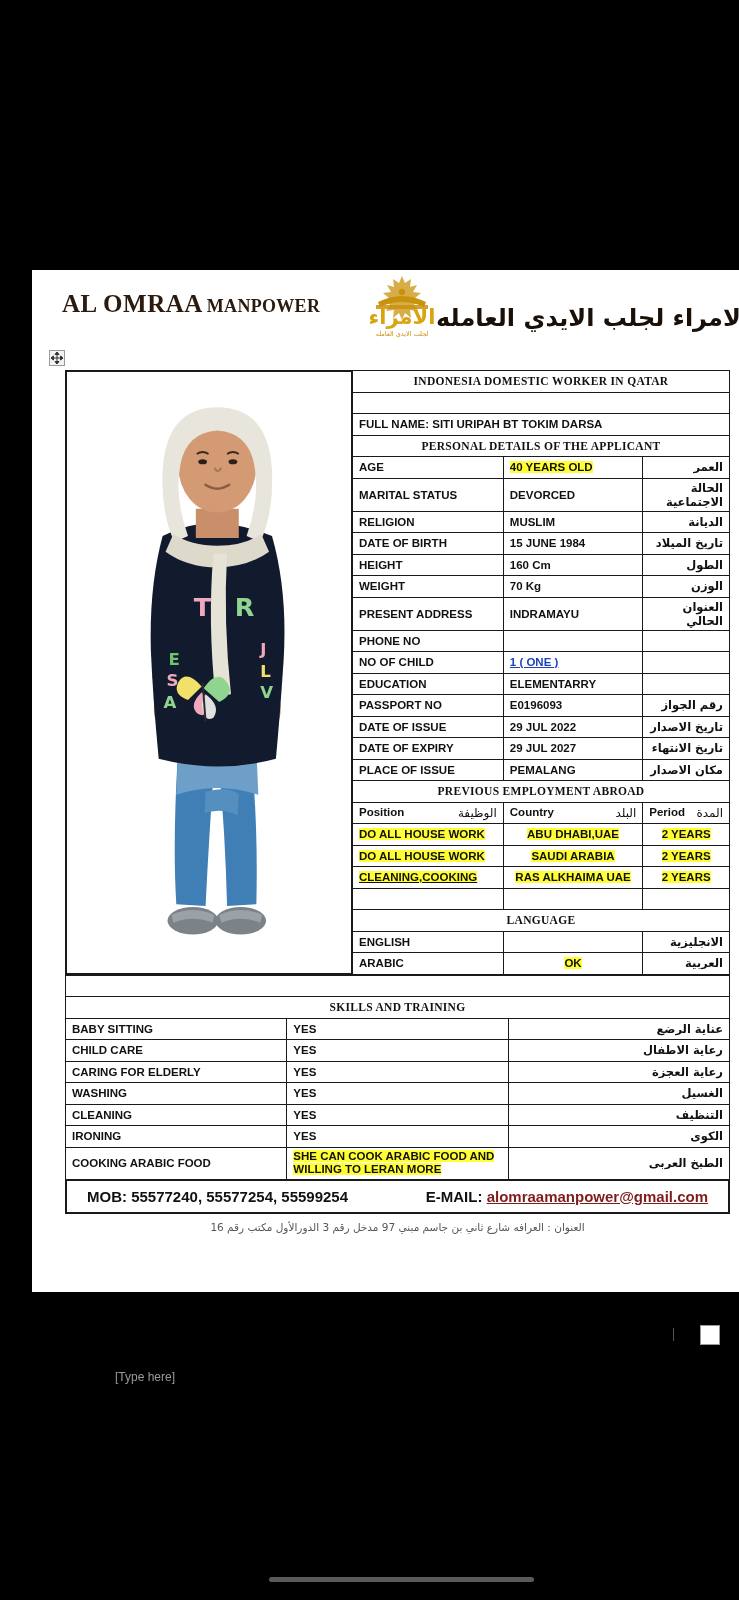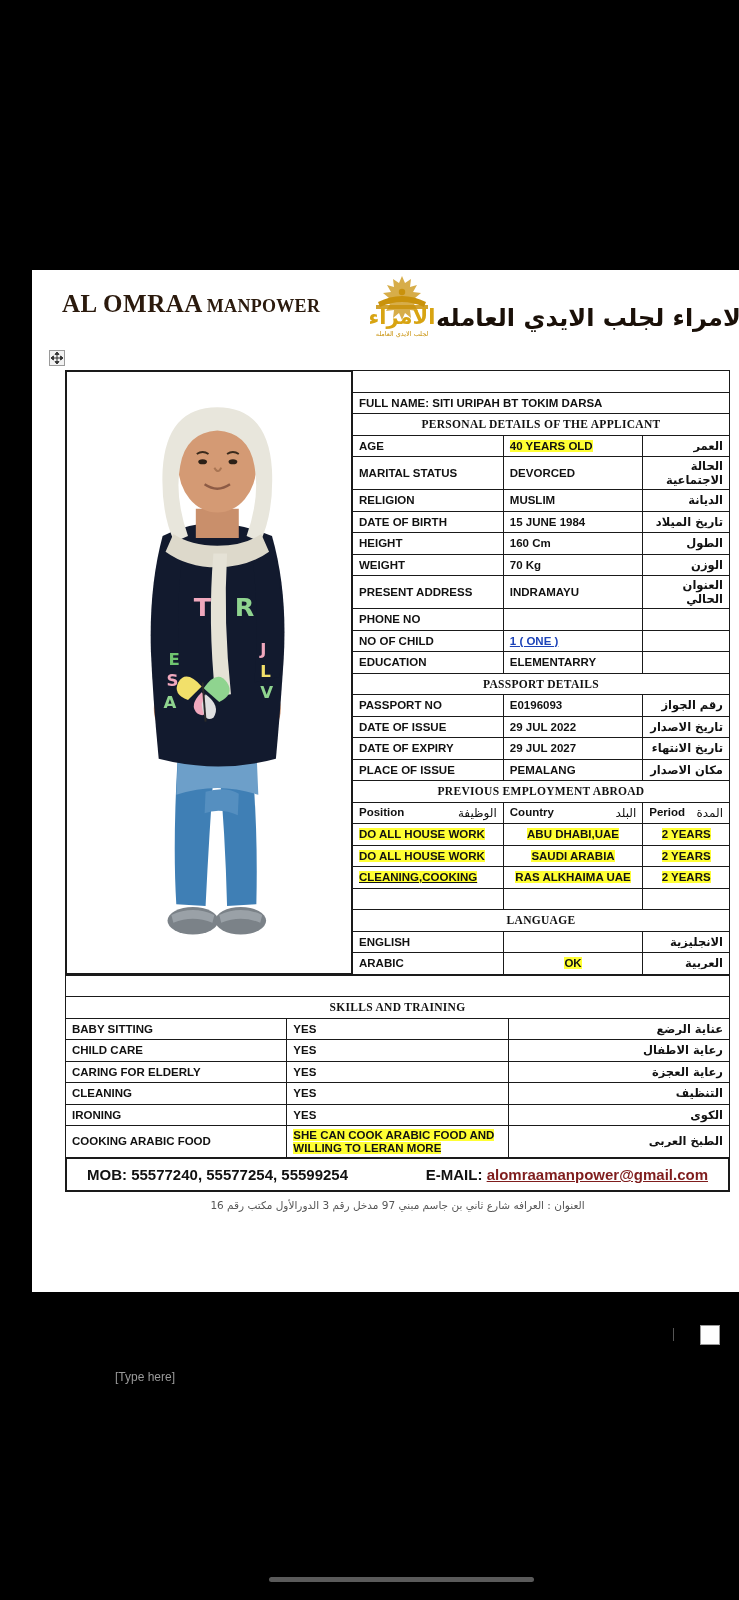--- a/index.html
+++ b/index.html
@@ -294,20 +294,23 @@
         </div>
 
         <div class="info-pane">
           <table class="t">
             <colgroup>
                 <col style="width:40%">
                 <col style="width:37%">
                 <col style="width:23%">
               </colgroup>
             <tbody>
+              <tr class="band">
+                <td colspan="3">INDONESIA DOMESTIC WORKER IN QATAR</td>
+              </tr>
               <tr class="band-thin">
                   <td colspan="3"></td>
                 </tr>
               <tr>
                 <td colspan="3" class="fullname">FULL NAME: SITI URIPAH BT TOKIM DARSA</td>
               </tr>
               <tr class="band">
                 <td colspan="3">PERSONAL DETAILS OF THE APPLICANT</td>
               </tr>
 
@@ -355,23 +358,20 @@
                 <td class="lbl">NO OF CHILD</td>
                 <td class="val"><span class="blue uline">1 ( ONE )</span></td>
                 <td class="ar"></td>
               </tr>
               <tr>
                 <td class="lbl">EDUCATION</td>
                 <td class="val">ELEMENTARRY</td>
                 <td class="ar"></td>
               </tr>
 
-              <tr class="band">
-                <td colspan="3">PASSPORT DETAILS</td>
-              </tr>
               <tr>
                 <td class="lbl">PASSPORT NO</td>
                 <td class="val">E0196093</td>
                 <td class="ar">رقم الجواز</td>
               </tr>
               <tr>
                 <td class="lbl">DATE OF ISSUE</td>
                 <td class="val">29 JUL 2022</td>
                 <td class="ar">تاريخ الاصدار</td>
               </tr>
@@ -459,20 +459,25 @@
             <td class="lbl">CHILD CARE</td>
             <td class="val">YES</td>
             <td class="ar">رعاية الاطفال</td>
           </tr>
           <tr>
             <td class="lbl">CARING FOR ELDERLY</td>
             <td class="val">YES</td>
             <td class="ar">رعاية العجزة</td>
           </tr>
           <tr>
+            <td class="lbl">WASHING</td>
+            <td class="val">YES</td>
+            <td class="ar">الغسيل</td>
+          </tr>
+          <tr>
             <td class="lbl">CLEANING</td>
             <td class="val">YES</td>
             <td class="ar">التنظيف</td>
           </tr>
           <tr>
             <td class="lbl">IRONING</td>
             <td class="val">YES</td>
             <td class="ar">الكوى</td>
           </tr>
           <tr>

